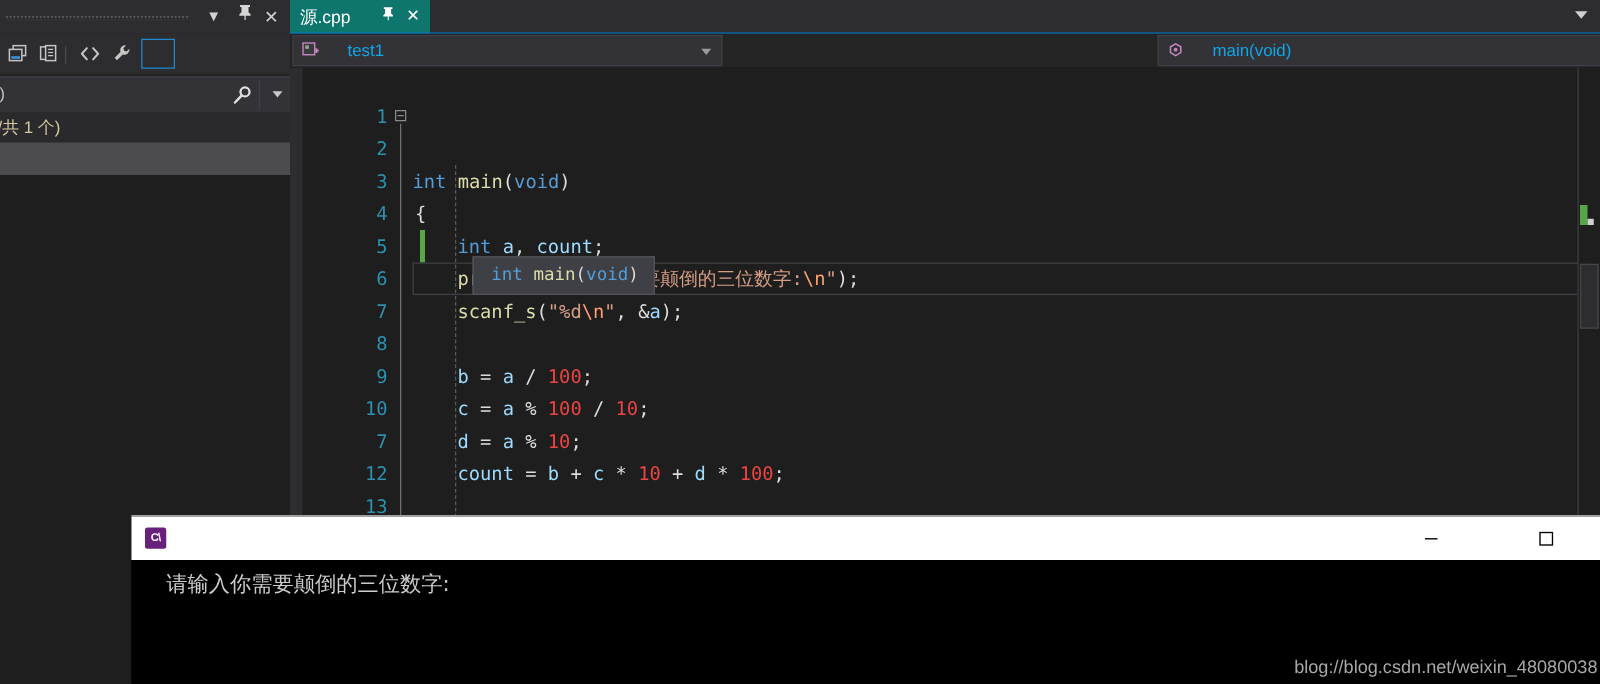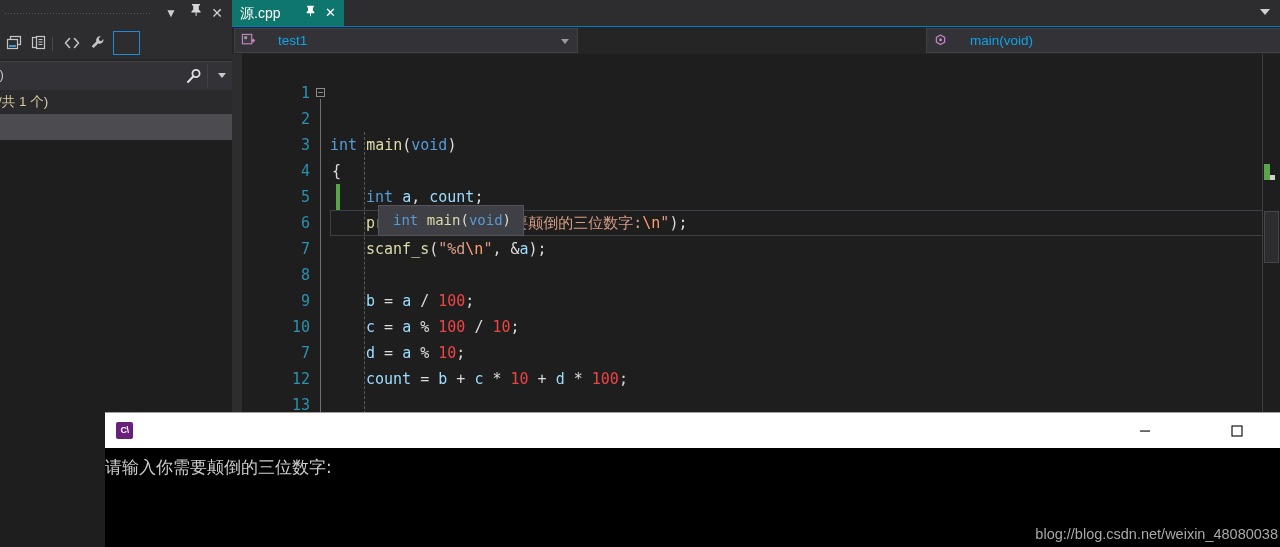--- a/index.html
+++ b/index.html
@@ -419,20 +419,21 @@
     width: 1175px; height: 100px;
     background: #000000;
   }
   #console-line {
     position: absolute;
     left: 0; top: 8px;
     font-size: 17px;
     color: #cccccc;
     white-space: pre;
     font-family: "DejaVu Sans", sans-serif;
+    padding-left: 28px;
   }
   #watermark {
     position: absolute;
     right: 2px; bottom: 6px;
     font-size: 14.5px;
     color: #a8a8a8;
     white-space: nowrap;
     font-family: "Liberation Sans", sans-serif;
   }
 </style>

